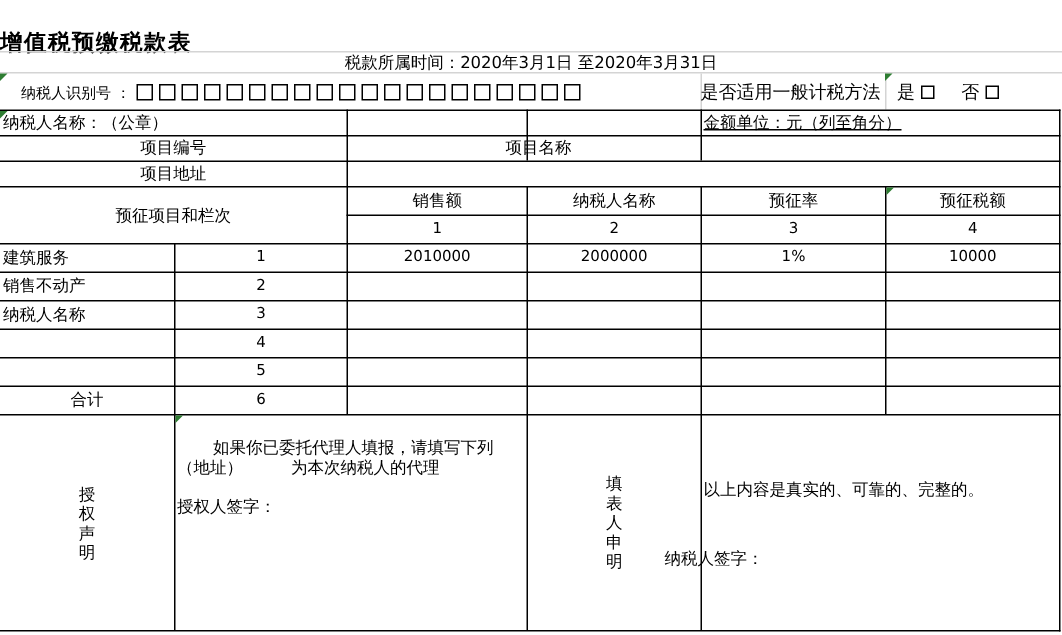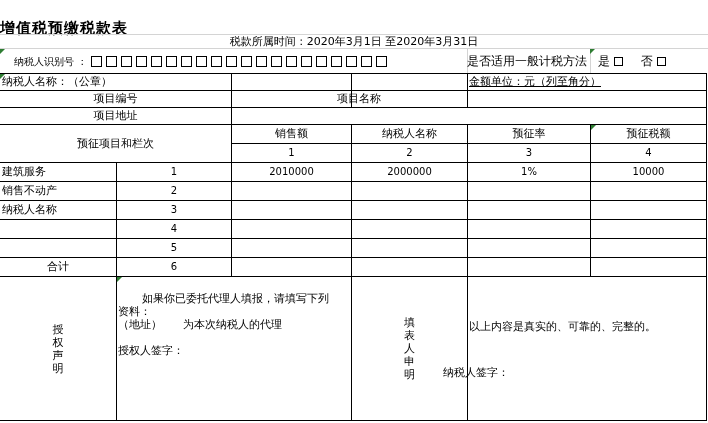--- a/index.html
+++ b/index.html
@@ -141,24 +141,23 @@
 <div class="abs" style="left:0;top:277px;width:116px;height:143px;display:flex;align-items:center;justify-content:center">
   <div class="vert" id="authChars">
       <div>授</div>
       <div>权</div>
       <div>声</div>
       <div>明</div>
     </div>
 </div>
 <div class="abs para" style="left:118px;top:292px;width:232px">
   <div style="padding-left:24px">如果你已委托代理人填报，请填写下列</div>
-  <div>资料：</div>
   <div style="display:flex">
     <span>（地址）</span>
-    <span style="margin-left:21px">为本次纳税人的代理</span>
+    <span style="margin-left:32px">为本次纳税人的代理</span>
   </div>
   <div style="height:13px"></div>
   <div>授权人签字：</div>
 </div>
 
 <div class="abs" style="left:352px;top:277px;width:115px;height:143px;display:flex;align-items:center;justify-content:center">
   <div class="vert" id="declChars">
       <div>填</div>
       <div>表</div>
       <div>人</div>

